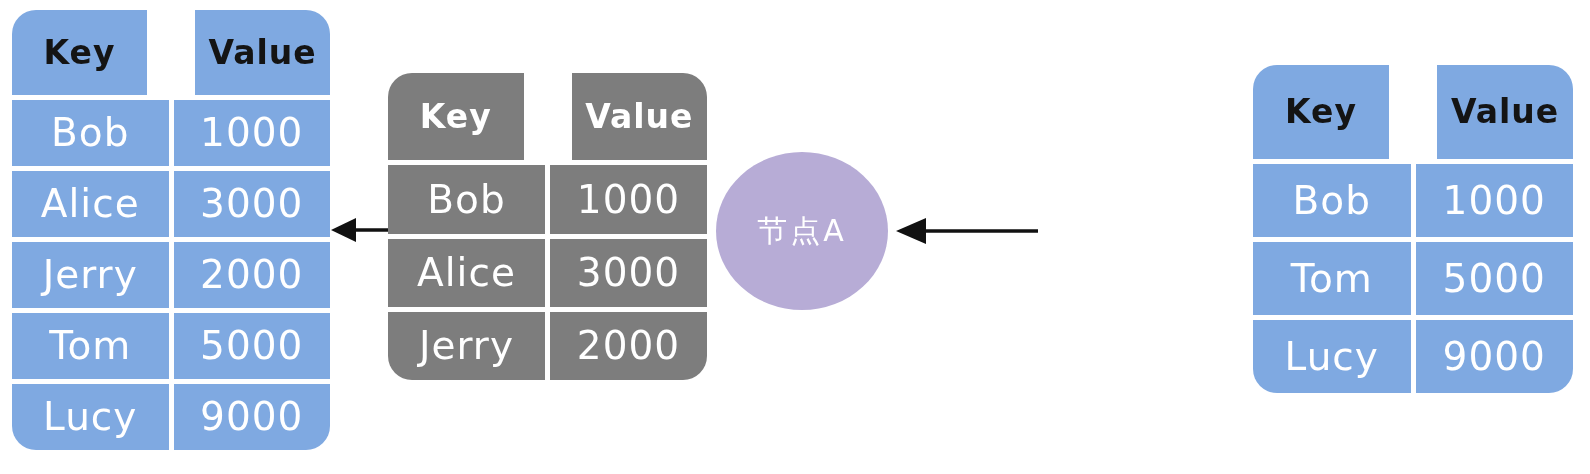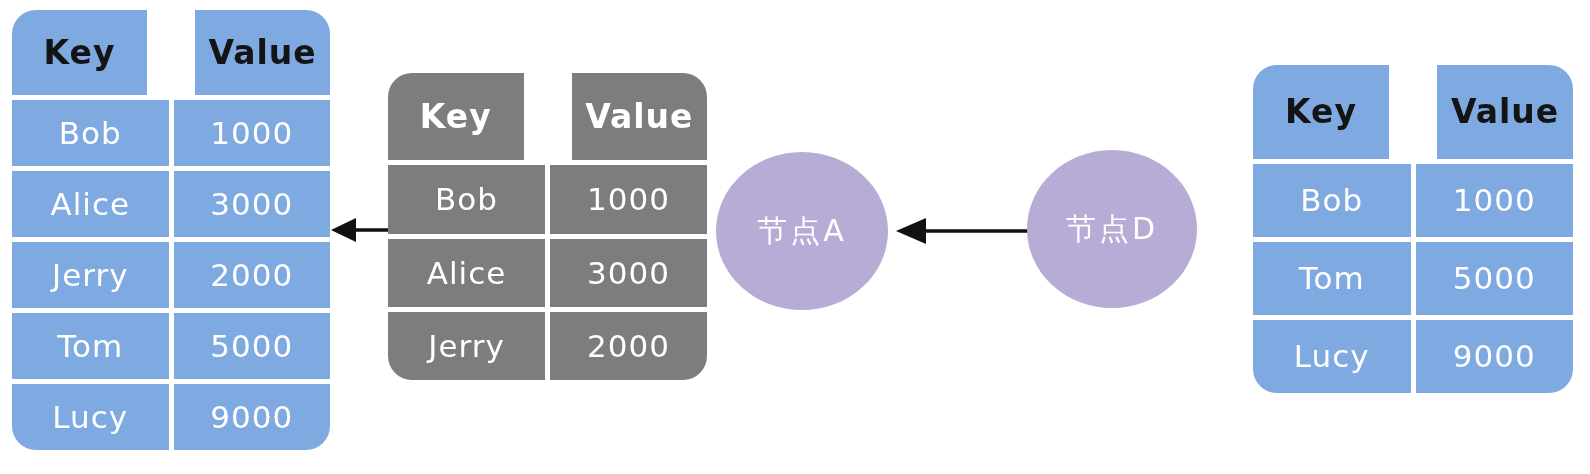--- a/index.html
+++ b/index.html
@@ -21,21 +21,21 @@
     border-radius: 24px;
     overflow: hidden;
   }
   .kv-row { display: flex; gap: 5px; flex: 1; }
   .kv-row.header { flex: 1.28; gap: 48px; }
   .cell {
     flex: 1;
     display: flex;
     align-items: center;
     justify-content: center;
-    font-size: 31px;
+    font-size: 39px;
     letter-spacing: 1px;
     color: #ffffff;
   }
   .theme-blue .cell { background: var(--table-blue, #7FA9E1); }
   .theme-gray .cell { background: var(--table-gray, #7D7D7D); }
   .kv-row.header .cell { font-weight: bold; font-size: 33px; }
   .theme-blue .kv-row.header .cell { color: #141414; }
   .theme-gray .kv-row.header .cell { color: #ffffff; }
 
   
@@ -124,23 +124,20 @@
 
   <div class="node" style="left:716px; top:152px; width:172px; height:158px;text-align:center;">
     <span>节点A</span>
   </div>
 
   <svg class="arrow" style="left:890px; top:214px;" width="152" height="34" viewBox="0 0 152 34">
     <line x1="148" y1="17" x2="32" y2="17"></line>
     <polygon points="6,17 36,4 36,30"></polygon>
   </svg>
 
-  <div class="node" style="left:1027px; top:150px; width:170px; height:158px;">
-    <span>节点D</span>
-  </div>
 
   <div class="kv-table theme-blue" style="left:1253px; top:65px; width:320px; height:328px;">
       <div class="kv-row header">
         <div class="cell">Key</div>
         <div class="cell">Value</div>
       </div>
       <div class="kv-row">
         <div class="cell">Bob</div>
         <div class="cell">1000</div>
       </div>

